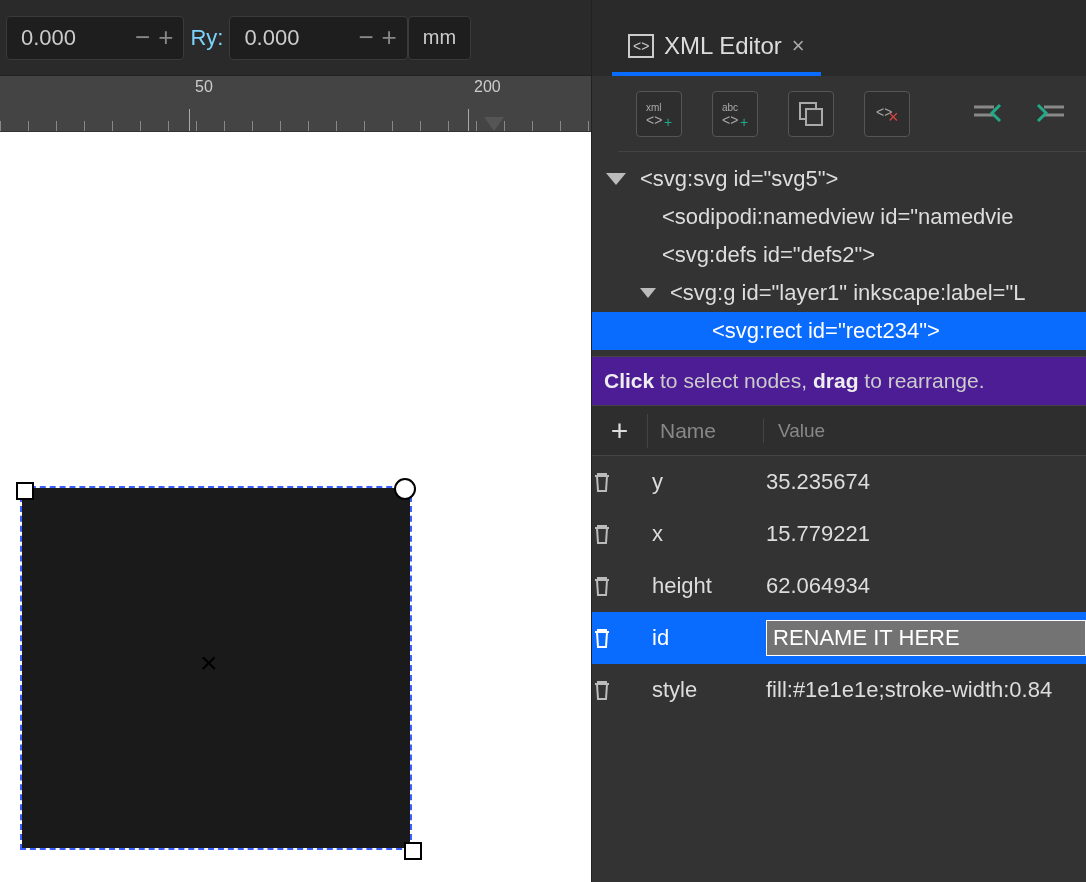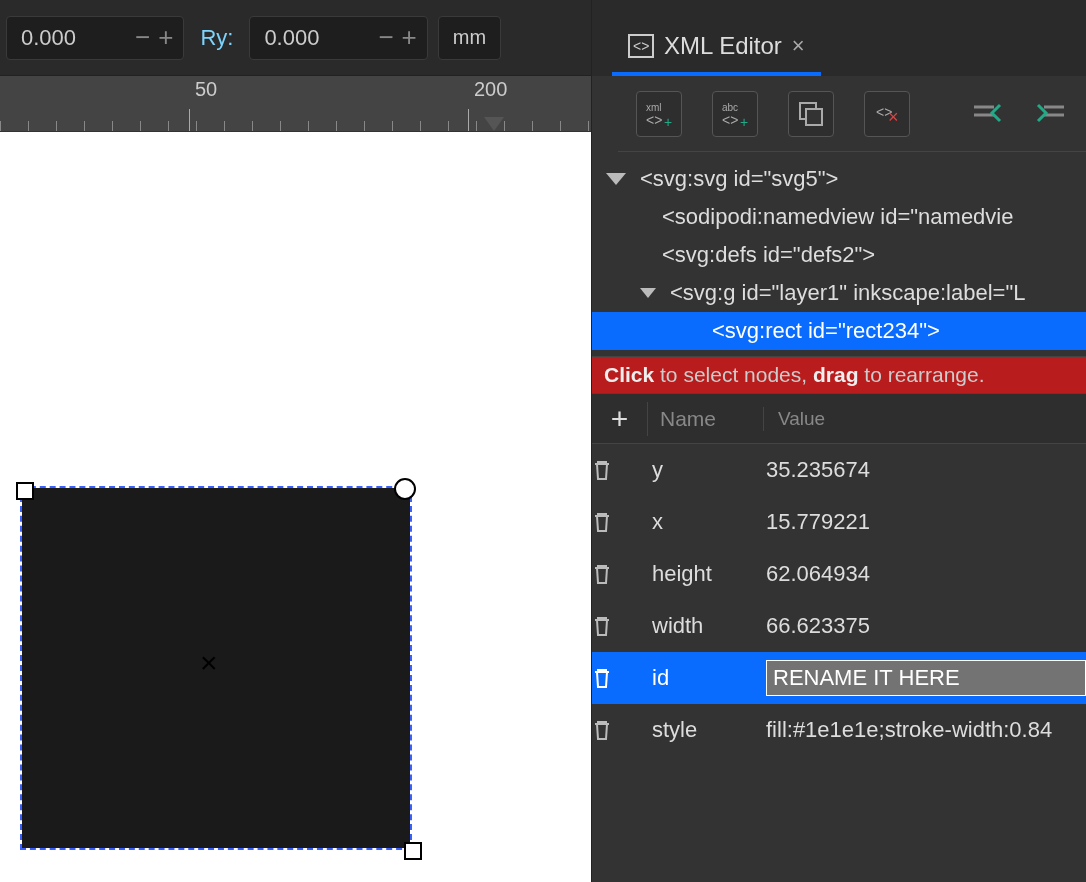--- a/index.html
+++ b/index.html
@@ -20,21 +20,20 @@
   display: flex;
   flex-direction: column;
   position: relative;
 }
 .top-bar {
   height: 76px;
   background: #2a2a2a;
   display: flex;
   align-items: center;
   padding: 8px 6px;
-  gap: 10px;
   border-bottom: 1px solid #222;
 }
 .spin-input {
   display: flex;
   align-items: center;
   background: #1e1e1e;
   border: 1px solid #3a3a3a;
   border-radius: 4px;
   height: 44px;
   padding: 0 6px 0 14px;
@@ -69,21 +68,21 @@
 .ruler-area {
   height: 56px;
   background: #444;
   position: relative;
   border-bottom: 1px solid #333;
 }
 .ruler-area .label {
   position: absolute;
   top: 2px;
   color: #ccc;
-  font-size: 20px;
+  font-size: 16px;
 }
 .ruler-area .tick {
   position: absolute;
   bottom: 0;
   width: 1px;
   background: #aaa;
 }
 .ruler-area .tick.minor { height: 10px; background:#888; }
 .ruler-area .tick.major { height: 22px; }
 .ruler-area .marker {
@@ -200,22 +199,22 @@
   border-right: 10px solid transparent;
   border-top: 12px solid #bbb;
   margin-right: 14px;
 }
 .arrow.small {
   border-left: 8px solid transparent;
   border-right: 8px solid transparent;
   border-top: 10px solid #bbb;
 }
 .hint-bar {
-  padding: 6px 12px;
-  background: #b91c1c;
+  padding: 12px 12px;
+  background: #4c1d95;
   color: #ccc;
   font-size: 21px;
   border-top: 1px solid #444;
   border-bottom: 1px solid #444;
 }
 .hint-bar b { font-weight: bold; color:#eee; }
 .attr-header {
   display: flex;
   align-items: center;
   background: #2e2e2e;
@@ -449,41 +448,32 @@
       </div>
       <div class="attr-row">
         <div class="trash">
           <svg width="20" height="22">
             <path d="M3 5h14M6 5V3h8v2M5 5l1 15h8l1-15" fill="none" stroke="currentColor" stroke-width="2"></path>
           </svg>
         </div>
         <div class="name">height</div>
         <div class="value">62.064934</div>
       </div>
+      <div class="attr-row selected">
+        <div class="trash">
+          <svg width="20" height="22">
+            <path d="M3 5h14M6 5V3h8v2M5 5l1 15h8l1-15" fill="none" stroke="currentColor" stroke-width="2"></path>
+          </svg>
+        </div>
+        <div class="name">id</div>
+        <div class="value"><input class="value-input" value="RENAME IT HERE" style=""></div>
+      </div>
       <div class="attr-row">
         <div class="trash">
           <svg width="20" height="22">
             <path d="M3 5h14M6 5V3h8v2M5 5l1 15h8l1-15" fill="none" stroke="currentColor" stroke-width="2"></path>
           </svg>
         </div>
-        <div class="name">width</div>
-        <div class="value">66.623375</div>
-      </div>
-      <div class="attr-row selected">
-        <div class="trash">
-          <svg width="20" height="22">
-            <path d="M3 5h14M6 5V3h8v2M5 5l1 15h8l1-15" fill="none" stroke="currentColor" stroke-width="2"></path>
-          </svg>
-        </div>
-        <div class="name">id</div>
-        <div class="value"><input class="value-input" value="RENAME IT HERE" style=""></div>
-      </div>
-      <div class="attr-row">
-        <div class="trash">
-          <svg width="20" height="22">
-            <path d="M3 5h14M6 5V3h8v2M5 5l1 15h8l1-15" fill="none" stroke="currentColor" stroke-width="2"></path>
-          </svg>
-        </div>
         <div class="name">style</div>
         <div class="value">fill:#1e1e1e;stroke-width:0.84</div>
       </div>
     </div>
 </div>
 
 </body></html>

